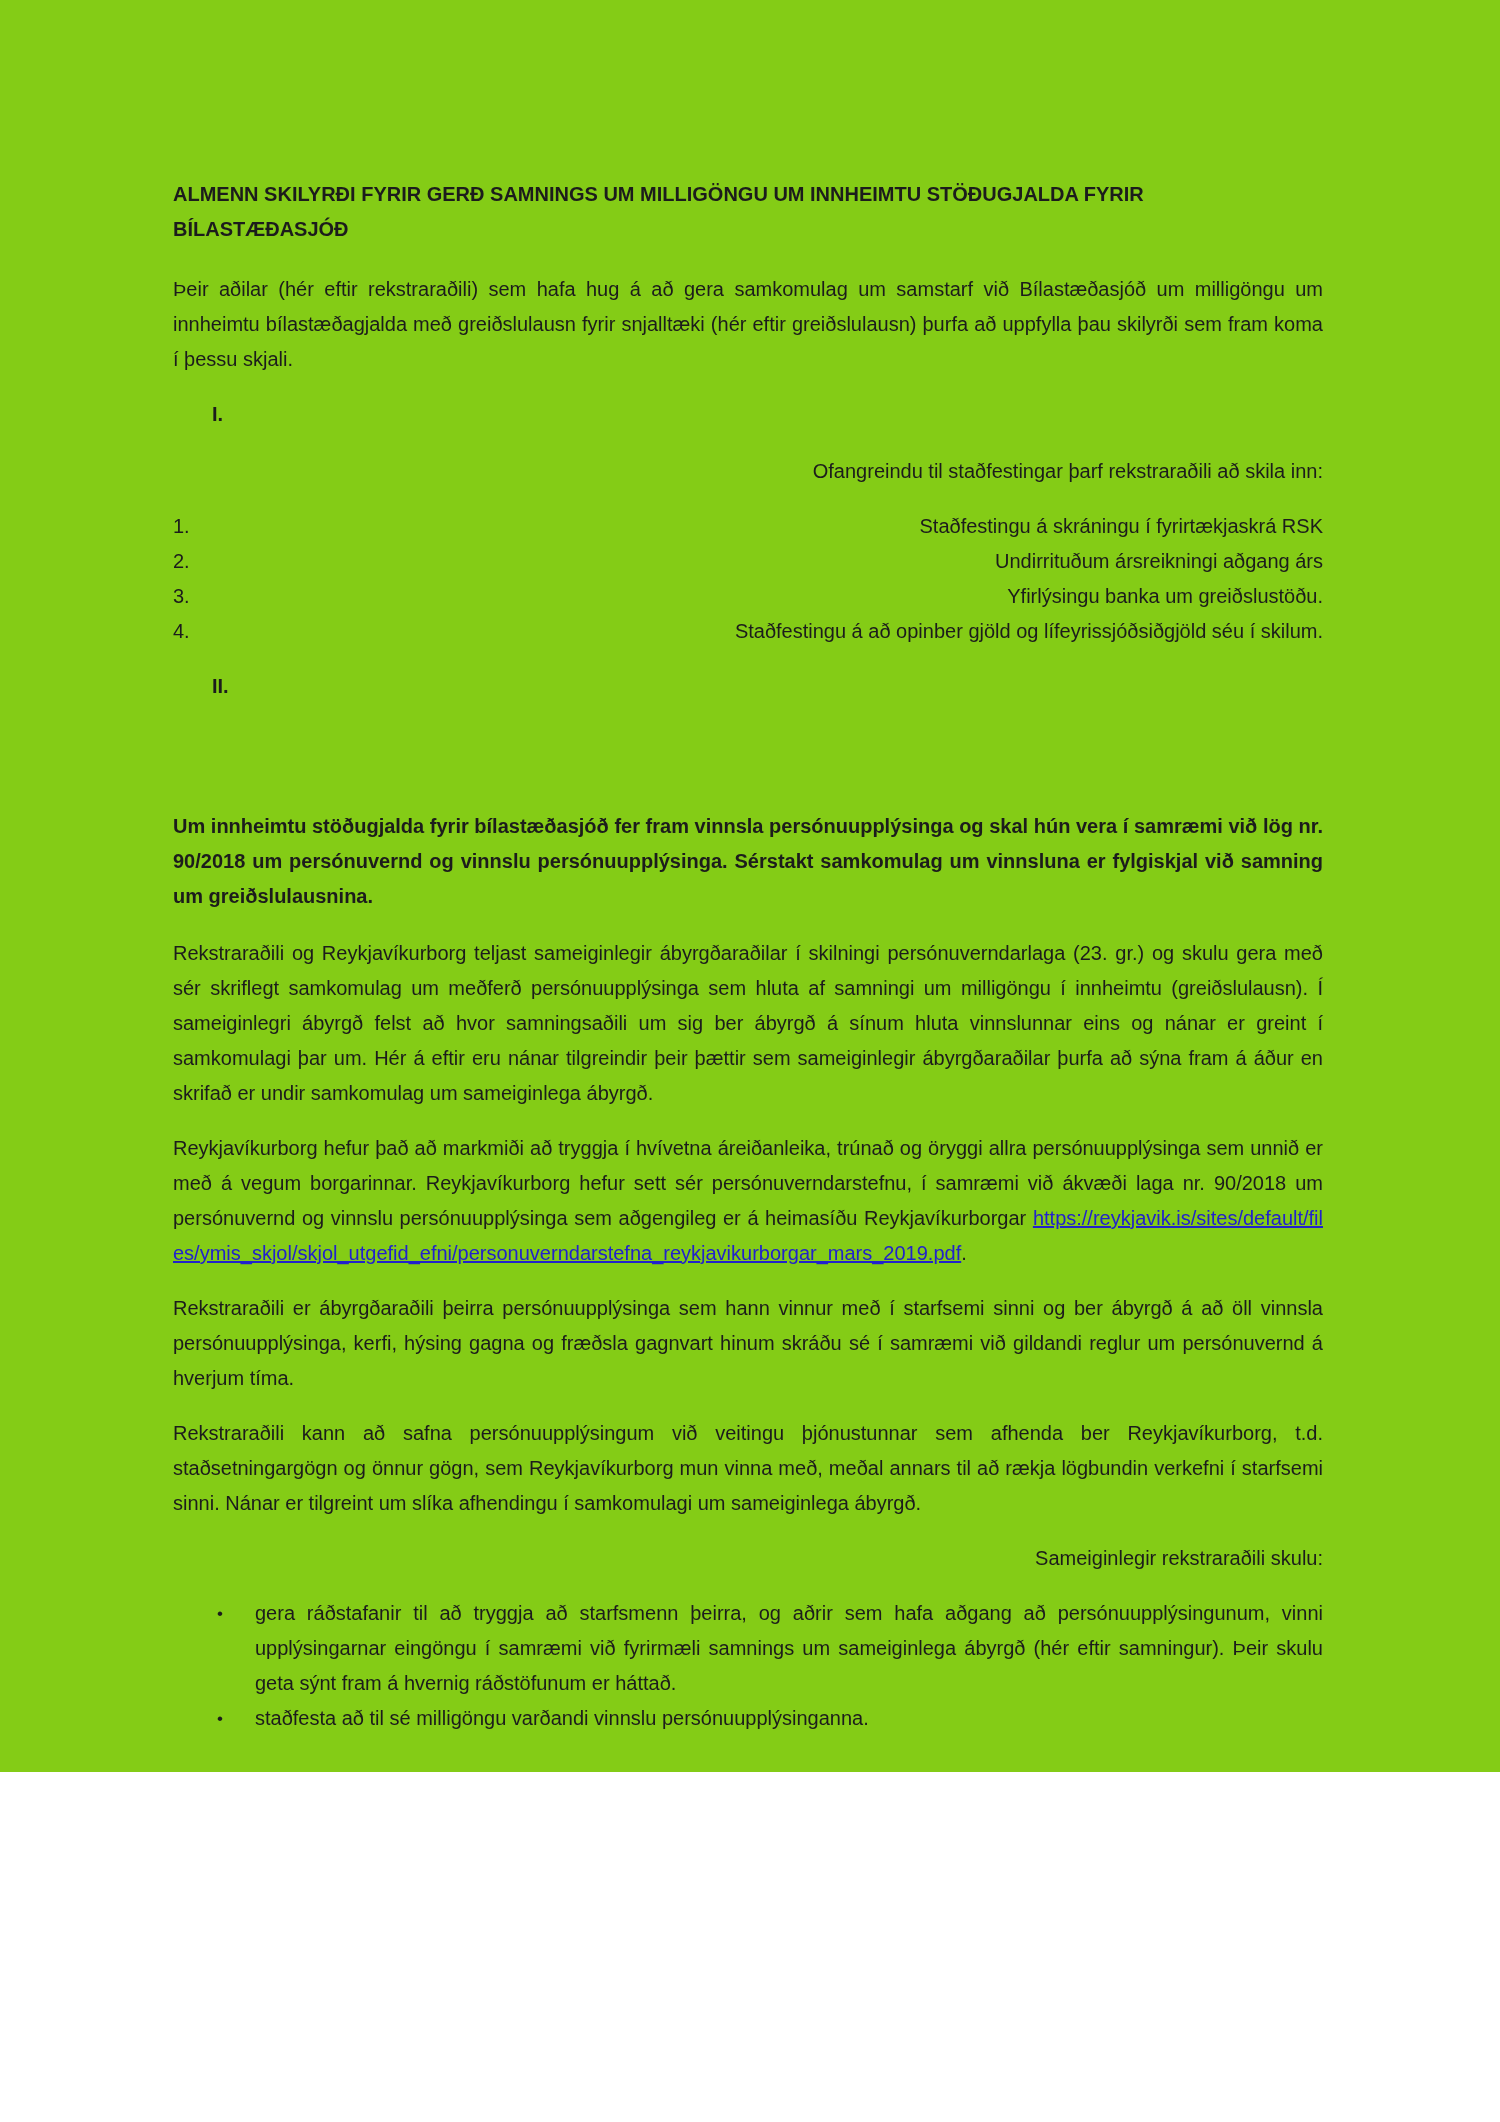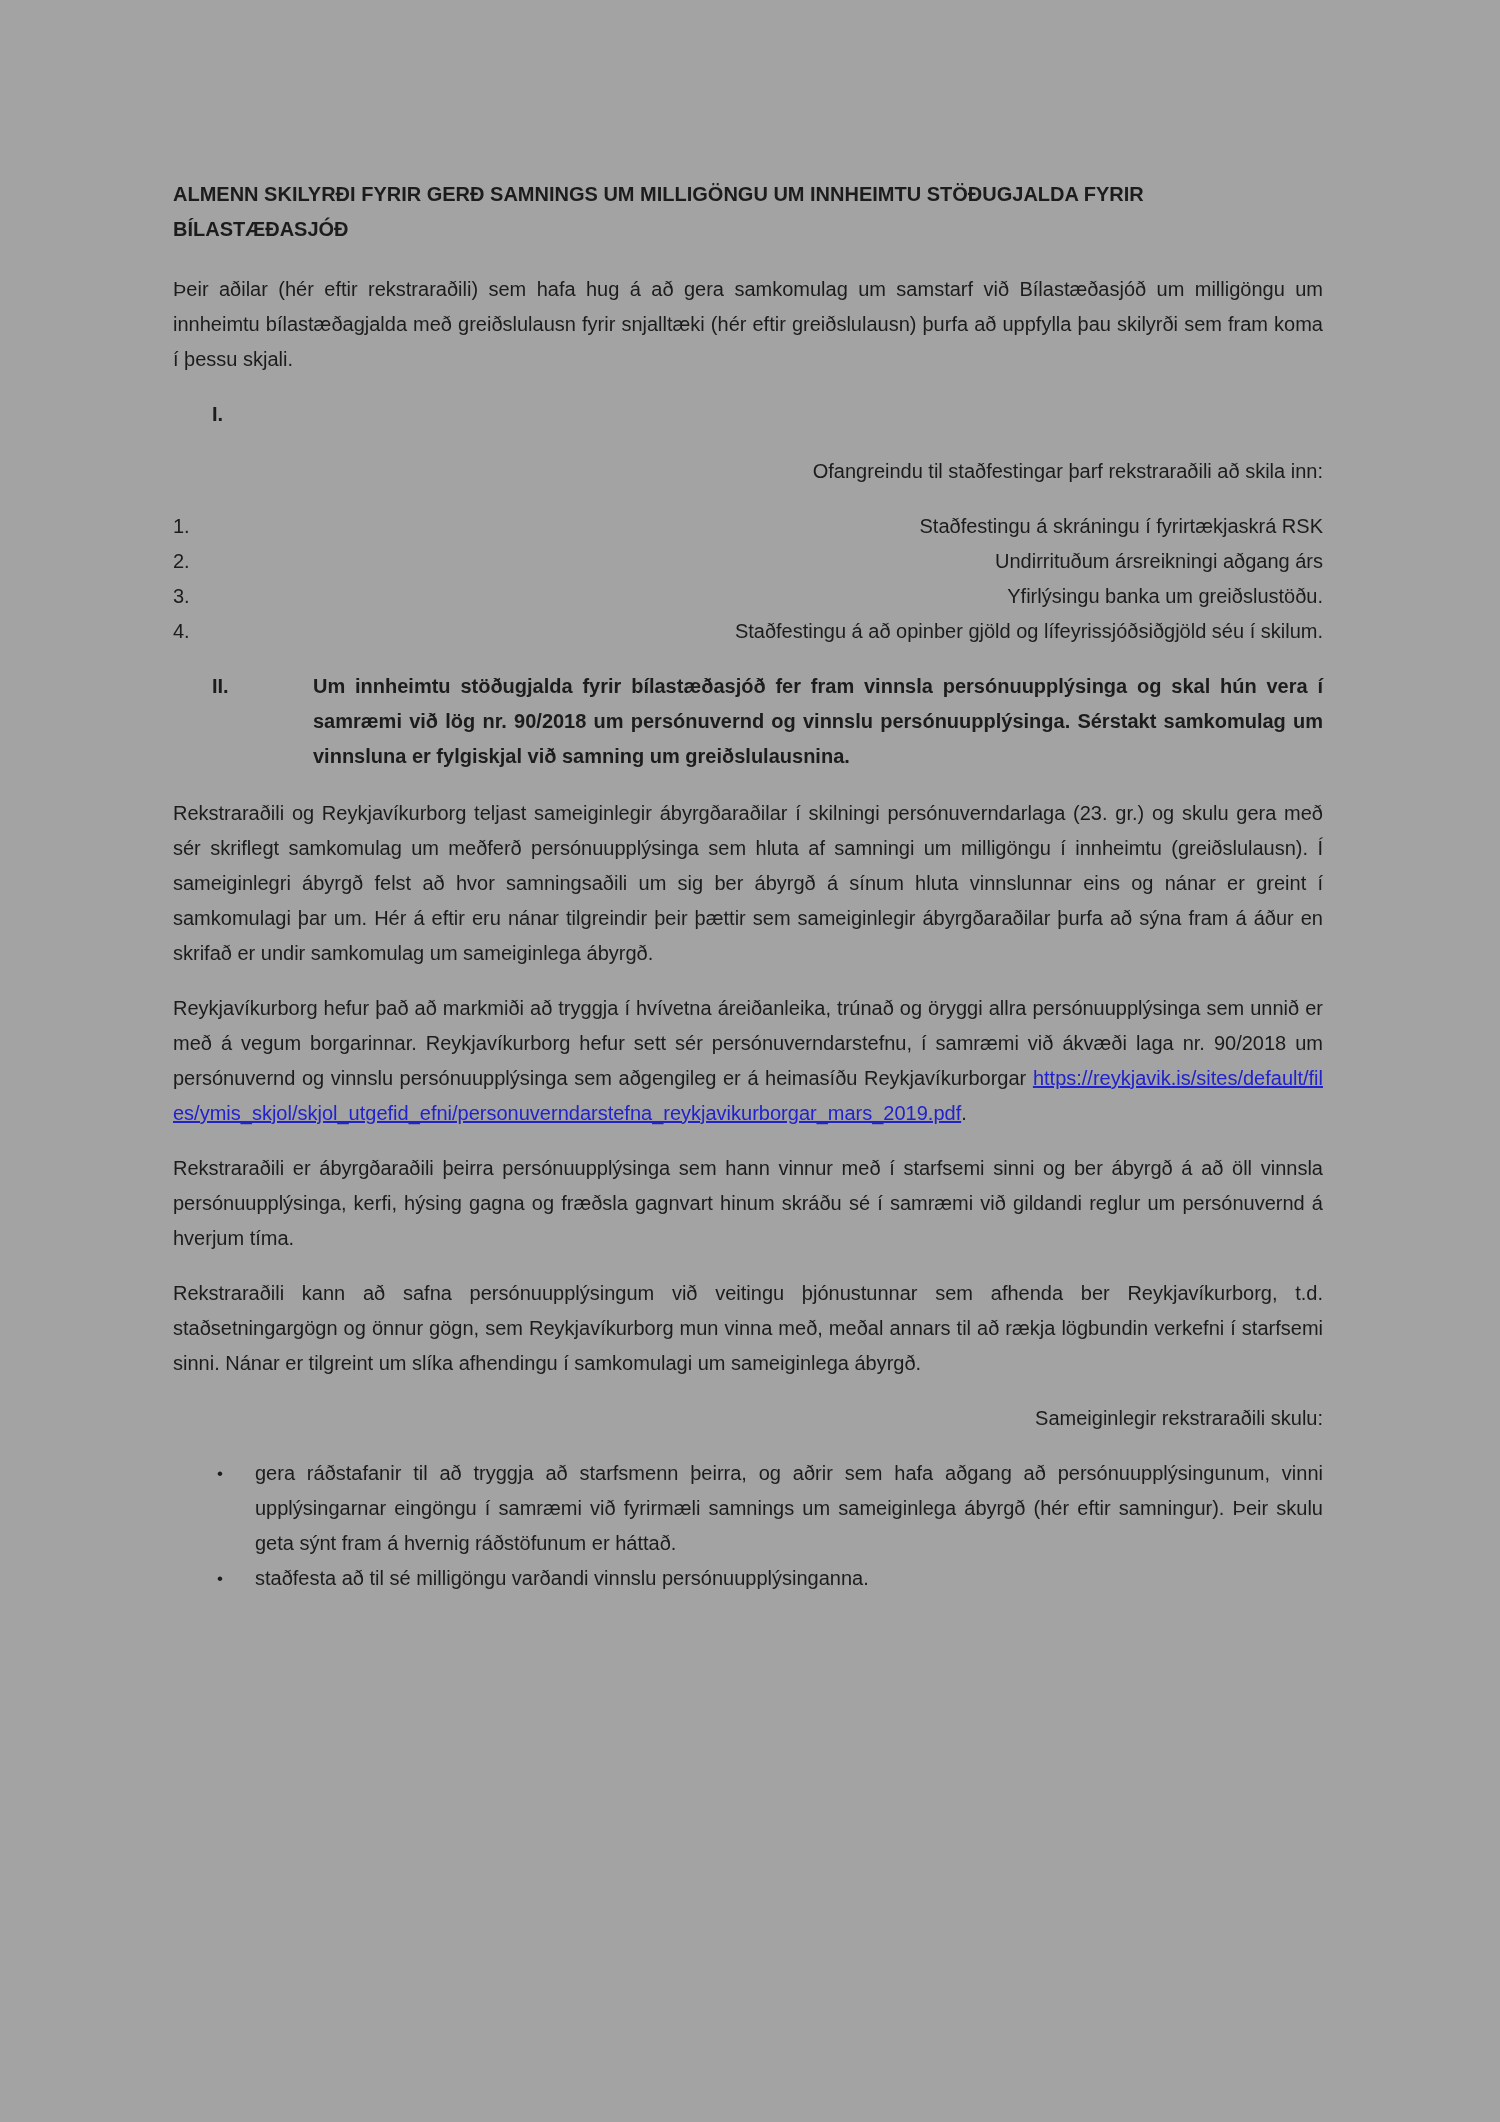--- a/index.html
+++ b/index.html
@@ -1,20 +1,20 @@
 <!DOCTYPE html>
 <html><head>
 <meta charset="utf-8">
 <style>
   html, body { margin: 0; padding: 0; background: #ffffff; }
   .page {
     position: relative;
     width: 1500px;
-    height: 2122px;
-    background: #a3a3a3;
+    height: 1772px;
+    background: #84cc16;
     overflow: hidden;
     font-family: "Liberation Sans", sans-serif;
   }
   .doc {
     position: absolute;
     left: 173px;
     top: 177px;
     width: 1150px;
     font-size: 20px;
     line-height: 35px;
@@ -27,21 +27,21 @@
   .title {
     font-weight: bold;
     text-align: left;
     margin-bottom: 25px;
   }
   .roman-block {
     display: flex;
     margin: 0 0 22px 0;
     font-weight: bold;
   }
-  .roman-block.second { margin-top: 13px; }
+  .roman-block.second { margin-top: 13px; flex-direction: column; }
   .roman-num {
     width: 140px;
     flex: 0 0 140px;
     padding-left: 39px;
     box-sizing: border-box;
   }
   .roman-text { flex: 1; text-align: justify; }
   .plain-line { margin: 0 0 20px 0; text-align: right; }
   .numlist { margin: 0 0 20px 0; }
   .num-row { display: flex; }

